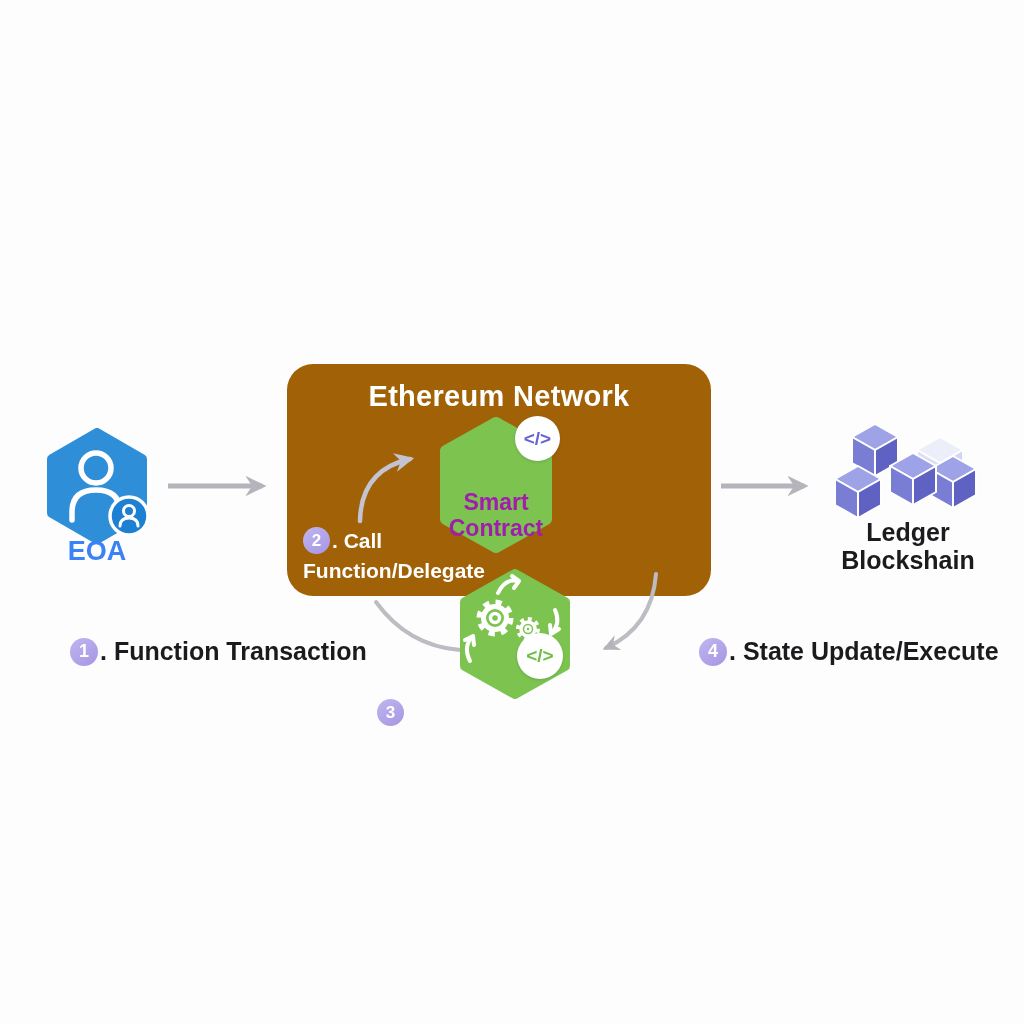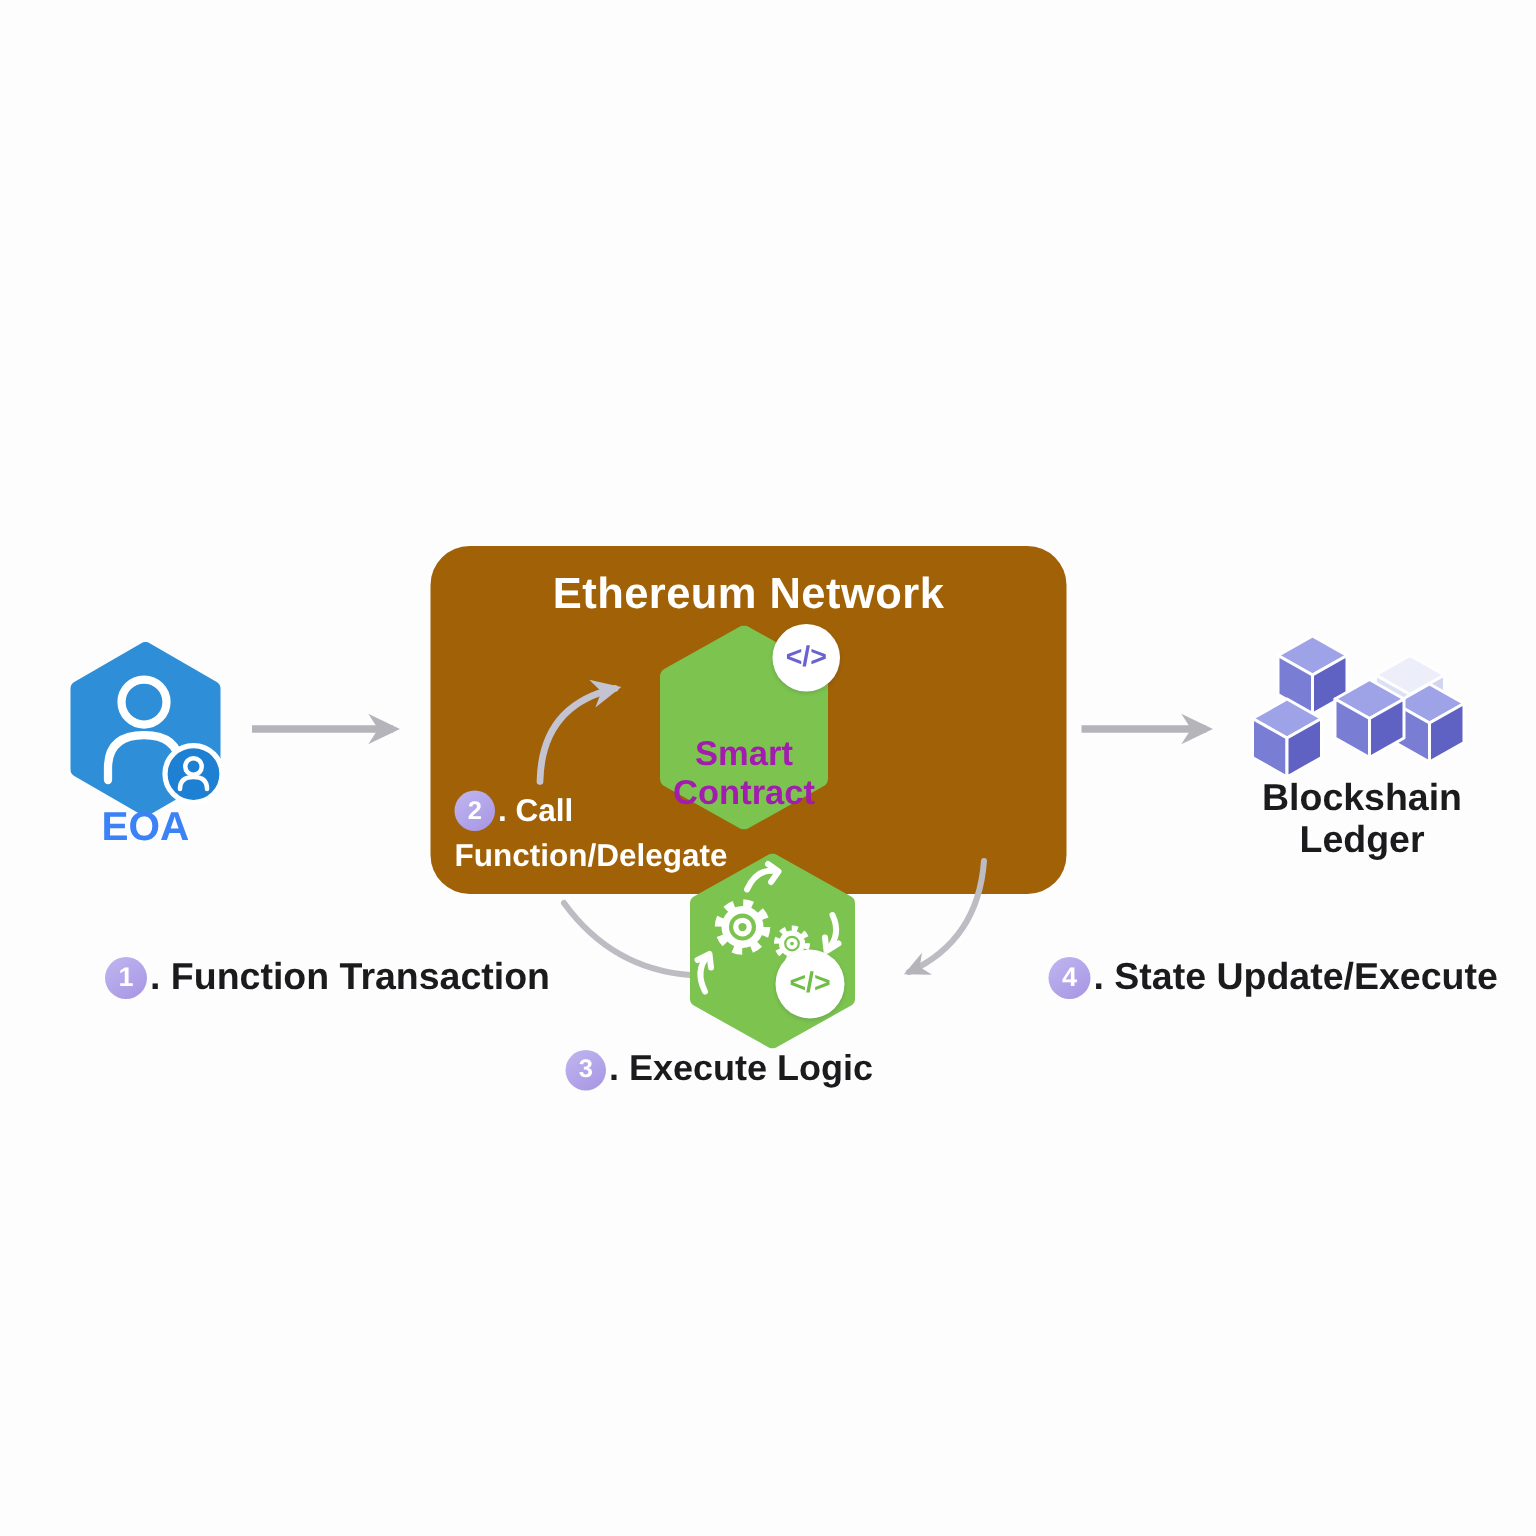--- a/index.html
+++ b/index.html
@@ -182,40 +182,39 @@
       </g>
 
       <g>
         <path d="M28 52 L51 65 L28 78 L5 65 Z" fill="#9ea2e6"></path>
         <path d="M5 65 L28 78 L28 104 L5 91 Z" fill="#797dd3"></path>
         <path d="M28 78 L51 65 L51 91 L28 104 Z" fill="#5f62c2"></path>
       </g>
     </g>
   </svg>
   <div class="abs ledger-label">
+    <div>Ledger</div>
     <div>Blockshain</div>
-    <div>Ledger</div>
   </div>
 
   <div class="abs step2">
     <div class="row">
       <span class="step-num">2</span>
       <span>. Call</span>
     </div>
     <div class="line2">Function/Delegate</div>
   </div>
 
   <div class="abs step step1">
     <span class="step-num">1</span>
     <span>. Function Transaction</span>
   </div>
 
   <div class="abs step step3">
     <span class="step-num">3</span>
-    <span>. Execute Logic</span>
   </div>
 
   <div class="abs step step4">
     <span class="step-num">4</span>
     <span>. State Update/Execute</span>
   </div>
 
 </div>
 
 </body></html>

